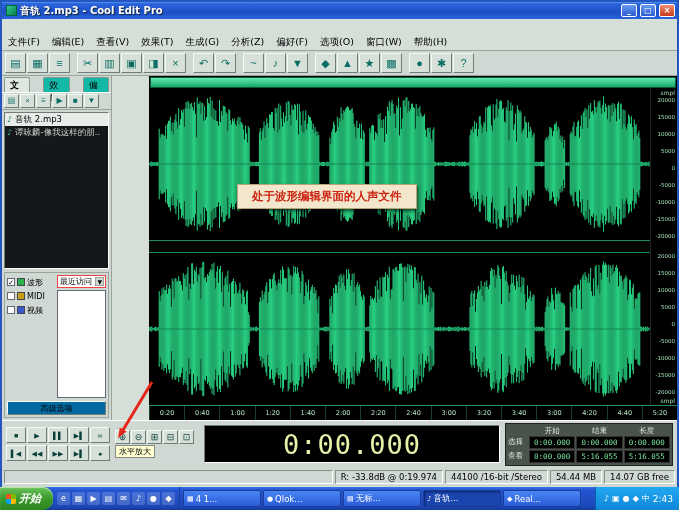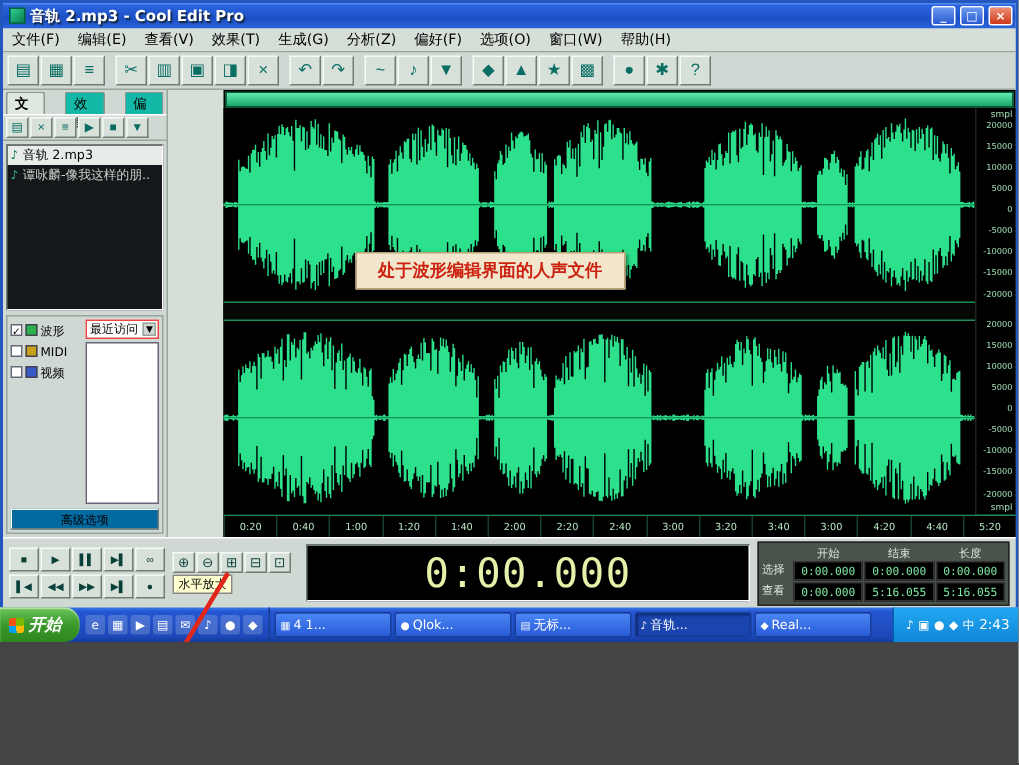--- a/index.html
+++ b/index.html
@@ -1,27 +1,27 @@
 <!DOCTYPE html>
 <html><head>
 <meta charset="utf-8">
 <style>
 *{margin:0;padding:0;box-sizing:border-box;}
 html,body{background:#444;}
 body{font-family:"DejaVu Sans",sans-serif;}
-.screen{position:relative;width:679px;height:428px;overflow:hidden;background:#d6ded8;font-size:10px;}
+.screen{position:relative;width:679px;height:510px;overflow:hidden;background:#d6ded8;font-size:10px;}
 .app{position:absolute;inset:0 0 23px 0;display:flex;flex-direction:column;border:2px solid #2456c0;border-bottom:none;background:#d6ded8;}
 .titlebar{height:17px;display:flex;align-items:center;gap:3px;padding:0 2px 0 4px;
  background:linear-gradient(180deg,#5a96f2 0%,#2a64dd 10%,#1c4fc4 60%,#2a64dd 100%);color:#fff;font-weight:bold;font-size:10px;}
 .app-icon{width:11px;height:11px;background:linear-gradient(135deg,#30d090,#0a7a50);border:1px solid #063;flex:none;}
 .title-text{flex:1;white-space:nowrap;overflow:hidden;text-shadow:1px 1px 1px #123;}
 .winbtn{width:16px;height:13px;display:flex;align-items:center;justify-content:center;font-size:8px;color:#fff;
  border:1px solid #fff;border-radius:2px;background:linear-gradient(#6a9af0,#2a5ad0);cursor:pointer;}
 .winbtn.close{background:linear-gradient(#f09078,#cc3818);}
-.menubar{height:16px;display:flex;align-items:center;background:#d6ded8;border-bottom:1px solid #98a49c;font-size:9.5px;}
+.menubar{height:16px;display:flex;align-items:center;background:#d6ded8;border-bottom:1px solid #98a49c;font-size:9.5px;margin-top:16px;}
 .menu-item{padding:0 6px;cursor:default;}
 .toolbar{height:25px;display:flex;align-items:center;gap:1px;padding:1px 3px;background:#cfd8d2;border-bottom:1px solid #98a49c;}
 .tb-btn{width:21px;height:20px;font-size:11px;line-height:1;color:#0a6e64;background:#d8e0da;
  border:1px solid;border-color:#f6faf6 #707c74 #707c74 #f6faf6;cursor:pointer;}
 .tb-sep{width:5px;height:18px;display:inline-block;}
 .content{flex:1;display:flex;min-height:0;}
 .left-panel{width:110px;display:flex;flex-direction:column;border-right:1px solid #98a49c;background:#cfd8d2;}
 .panel-tabs{height:16px;display:flex;padding:1px 2px 0;gap:13px;}
 .ptab{padding:1px 5px;font-size:9px;background:#14b8a6;border:1px solid #8a968e;border-bottom:none;border-radius:2px 2px 0 0;cursor:pointer;}
 .ptab.active{background:#dfe7e1;font-weight:bold;}
@@ -305,20 +305,27 @@
           <span class="sv-v">0:00.000</span>
           <span class="sv-v">0:00.000</span>
           <span class="sv-v">0:00.000</span>
           <span class="sv-l">查看</span>
           <span class="sv-v">0:00.000</span>
           <span class="sv-v">5:16.055</span>
           <span class="sv-v">5:16.055</span>
         </div>
     </div>
 
+    <div class="statusbar" id="statusbar">
+        <span class="sb-item grow"></span>
+        <span class="sb-item">R: -33.8dB @ 0:19.974</span>
+        <span class="sb-item">44100 /16-bit /Stereo</span>
+        <span class="sb-item">54.44 MB</span>
+        <span class="sb-item">14.07 GB free</span>
+      </div>
   </div>
 
   <div class="taskbar">
     <div class="start-btn">
       <span class="start-flag"></span>
       <span>开始</span>
     </div>
     <div class="quick-launch" id="quickLaunch">
         <span class="ql-icon">e</span>
         <span class="ql-icon">▦</span>

